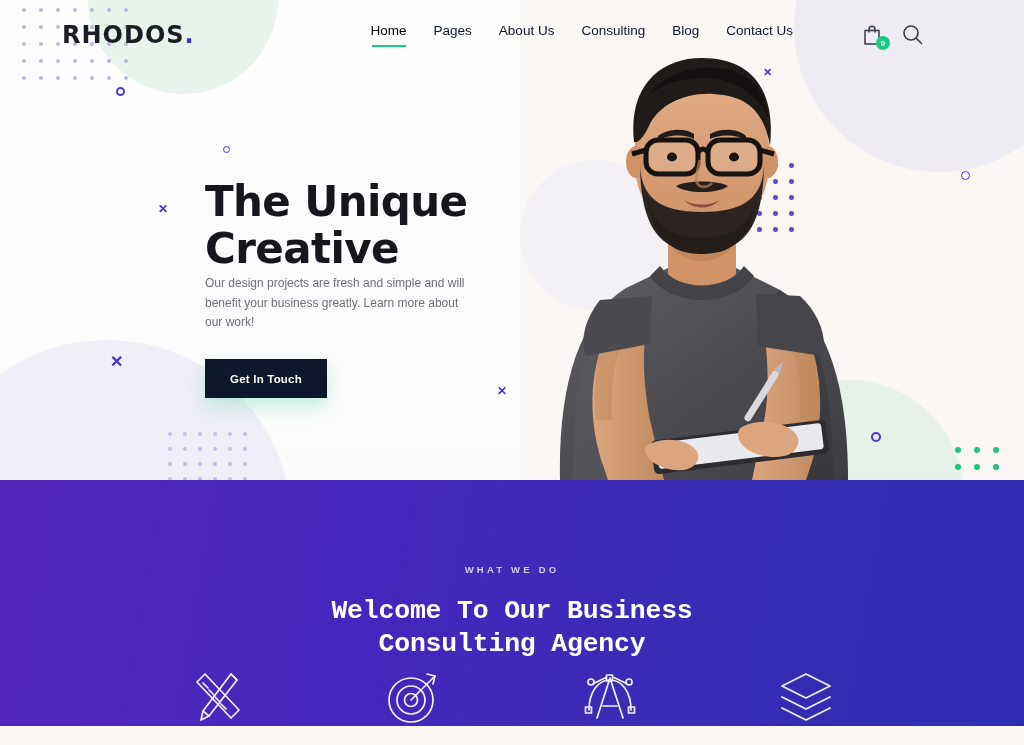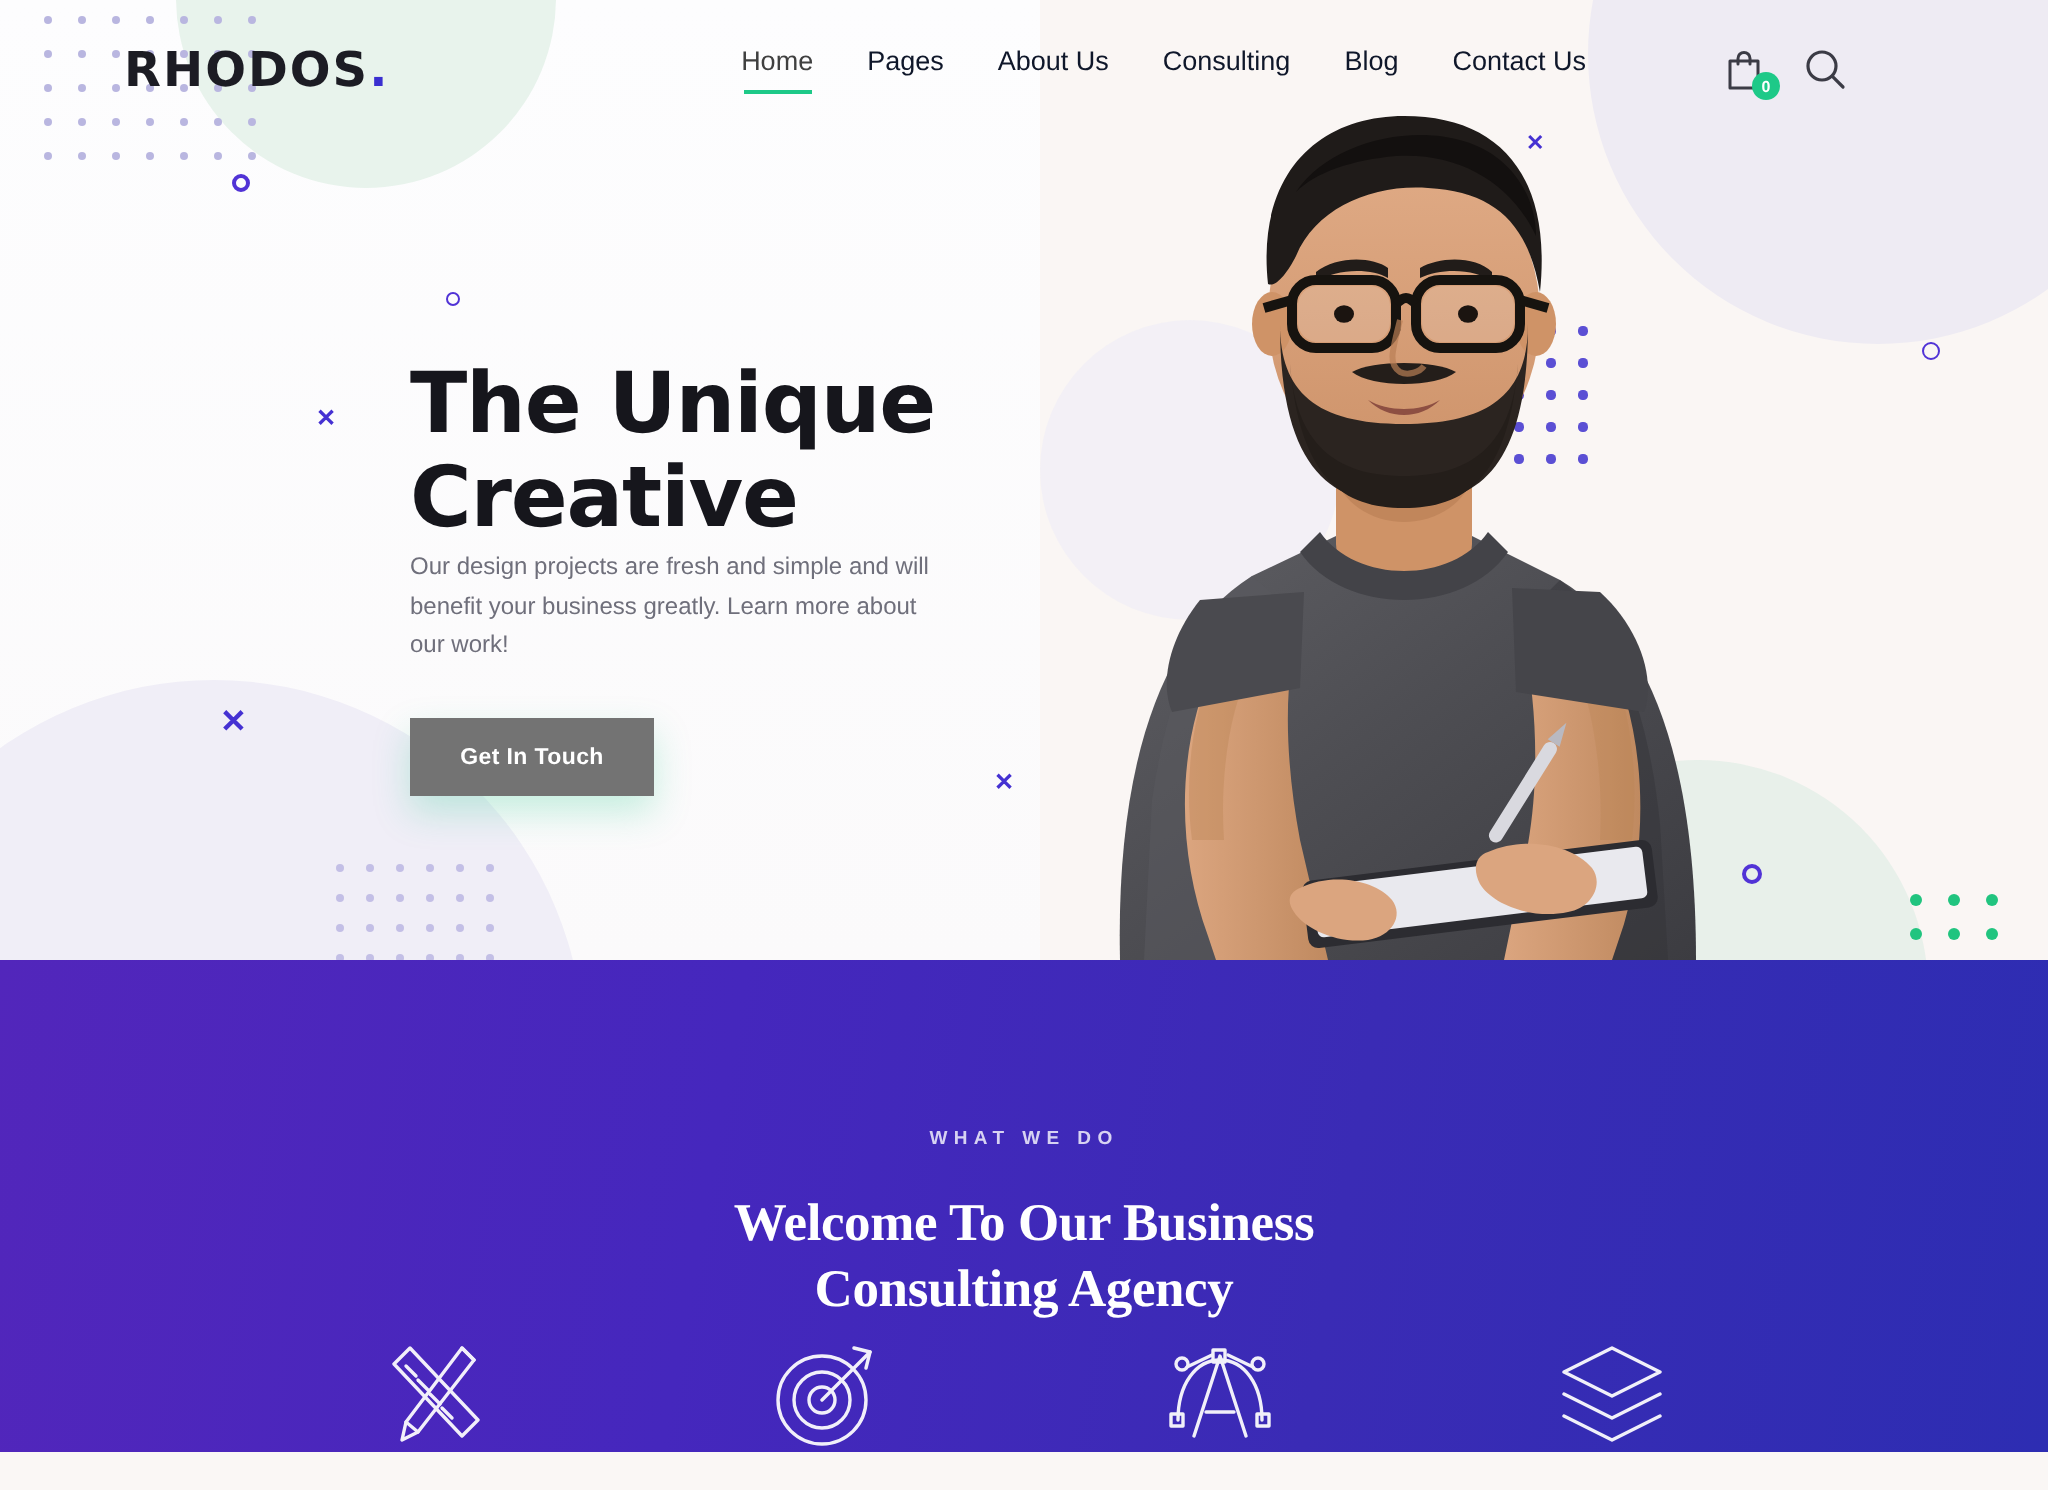--- a/index.html
+++ b/index.html
@@ -72,21 +72,21 @@
   }
   .logo .dot { color:#3a2fd0; }
   .nav {
     margin-left:auto; display:flex; align-items:center; gap:27px;
     padding-right:0;
   }
   .nav-item {
     font-size:13.5px; color:#0f172a; text-decoration:none;
     position:relative; padding-bottom:9px; white-space:nowrap;
   }
-  .nav-item.active { color:#404040; }
+  .nav-item.active { color:#000000; }
   .nav-item.active::after {
     content:""; position:absolute; left:1px; right:1px; bottom:0;
     height:2px; background:#1ec988;
   }
   .nav-icons { display:flex; align-items:center; gap:18px; margin-left:42px; margin-right:100px; }
   .icon-btn { position:relative; width:22px; height:22px; display:block; }
   .cart-badge {
     position:absolute; right:-6px; bottom:-4px;
     width:14px; height:14px; border-radius:50%;
     background:#1ec988; color:#fff; font-size:8px;
@@ -101,21 +101,21 @@
     font-size:42px; line-height:1.12; font-weight:bold;
     color:#16161c; letter-spacing:-0.6px;
   }
   .hero-sub {
     margin-top:2px; font-size:12px; line-height:1.62; color:#6f6f7b;
     max-width:272px;
   }
   .cta {
     display:inline-flex; align-items:center; justify-content:center;
     margin-top:27px; width:122px; height:39px;
-    background:#737373; color:#fff; font-size:11.5px; font-weight:bold;
+    background:#0f172a; color:#fff; font-size:11.5px; font-weight:bold;
     border:none; cursor:pointer; letter-spacing:.2px;
     box-shadow:0 8px 18px rgba(36,203,138,.25);
   }
 
   
   .person-wrap {
     position:absolute; left:500px; top:0; width:400px; height:480px; z-index:15;
     overflow:hidden;
   }
   .person { position:absolute; left:0; top:0; width:400px; height:480px; }
@@ -126,21 +126,21 @@
     background:linear-gradient(100deg,#5226bb 0%,#4527bd 35%,#3a2bb5 65%,#2d2db2 100%);
     overflow:hidden;
   }
   .wwd-label {
     text-align:center; margin-top:84px;
     font-size:9.5px; letter-spacing:3.2px; font-weight:bold;
     color:#d7d2f2;
   }
   .wwd-title {
     text-align:center; margin-top:20px;
-    font-family:Liberation Serif, serif;
+    font-family:Liberation Mono, monospace;
     font-size:26.5px; line-height:1.26; font-weight:bold; color:#ffffff;
     letter-spacing:-0.2px;
   }
   .wwd-icons {
     position:absolute; left:0; top:186px; width:1024px;
     display:flex; justify-content:space-around; padding:0 120px;
   }
   .wwd-icon { width:62px; height:62px; opacity:.93; }
   .wwd-icon svg { display:block; }
 </style>

